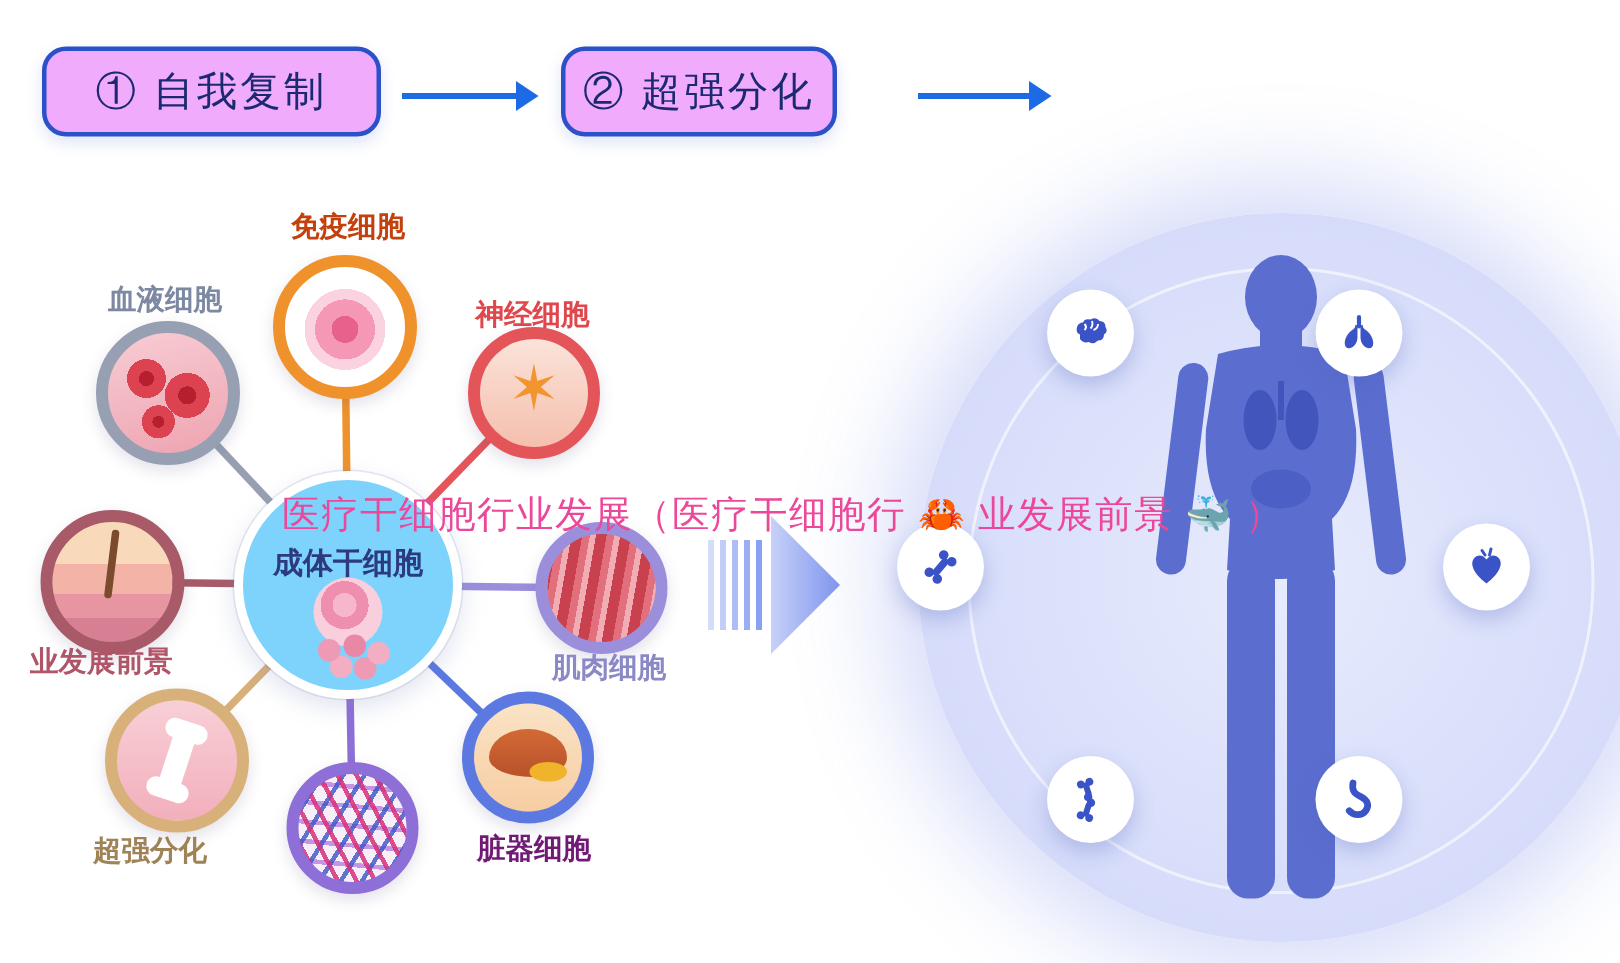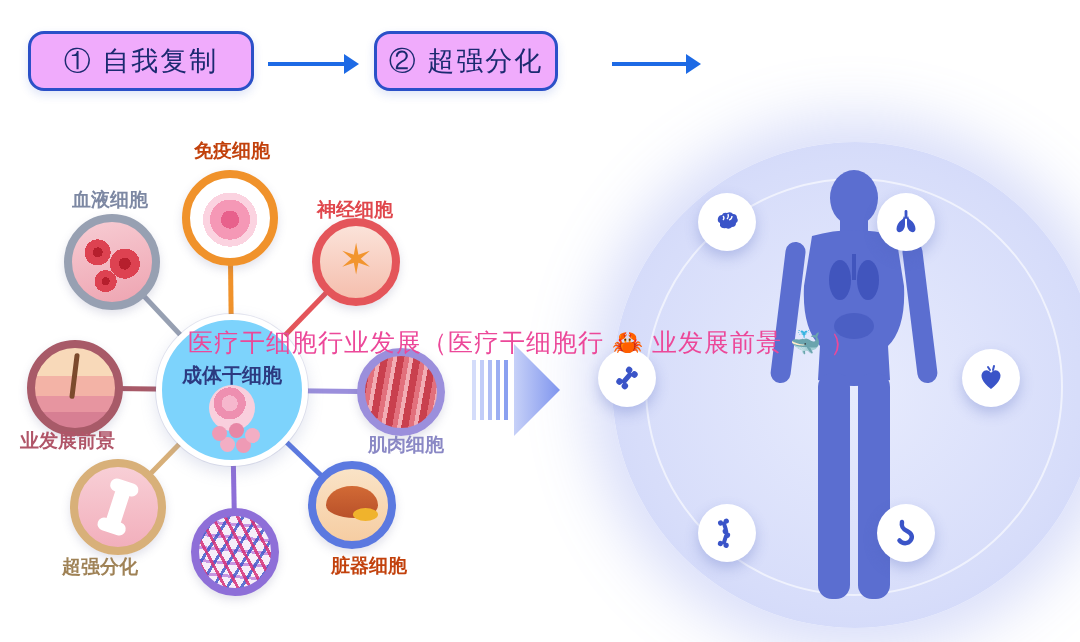--- a/index.html
+++ b/index.html
@@ -73,21 +73,21 @@
   .cell-cluster{position:absolute;left:36%;top:76%;width:15px;height:15px;border-radius:50%;background:#ef9ab5;
     box-shadow:17px -3px 0 #e887a6, 33px 2px 0 #f3aec4, 8px 11px 0 #f3aec4, 24px 12px 0 #ef9ab5;}
 
   .cell-label{position:absolute;font-size:19px;font-weight:bold;z-index:4;white-space:nowrap;}
   .l-immune{left:194px;top:138px;color:#c2410c;}
   .l-blood{left:72px;top:187px;color:#7d88a3;}
   .l-nerve{left:317px;top:197px;color:#e0474d;}
   .l-hair{left:20px;top:428px;color:#b05568;}
   .l-muscle{left:368px;top:432px;color:#8a88c5;}
   .l-bone{left:62px;top:554px;color:#9f8256;}
-  .l-organ{left:318px;top:553px;color:#c2410c;margin-left:13px;}
+  .l-organ{left:318px;top:553px;color:#701a75;}
   .l-skin{left:168px;top:606px;color:#7a5fc0;}
 
   
   .flow-arrow{position:absolute;left:470px;top:338px;width:92px;height:104px;z-index:2;}
 
   
   .body-circle{position:absolute;left:612px;top:142px;width:486px;height:486px;border-radius:50%;
     background:radial-gradient(circle, #e7ebfd 0%, #d7ddfa 65%, #ccd3f8 100%);
     box-shadow:0 0 60px 25px rgba(210,216,248,.85);z-index:1;}
   .orbit{position:absolute;left:645px;top:178px;width:414px;height:414px;border-radius:50%;

